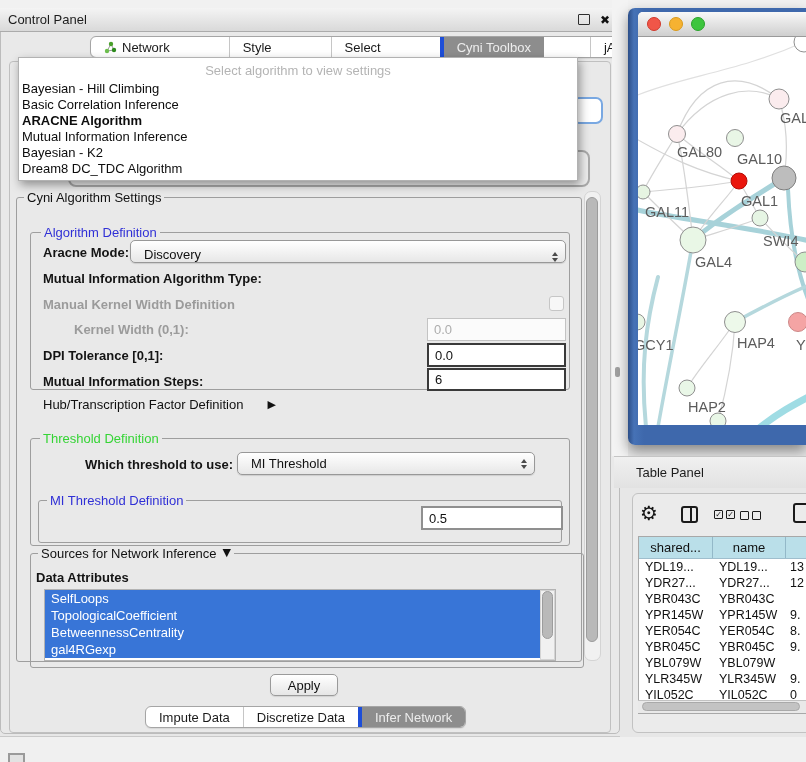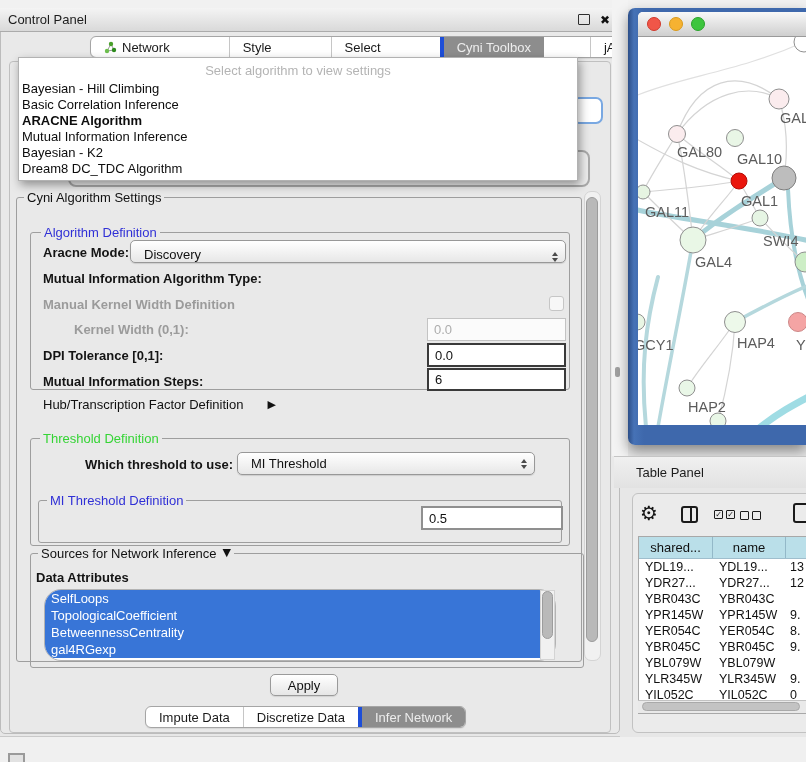--- a/index.html
+++ b/index.html
@@ -219,21 +219,21 @@
   <div class="abs tfield mid" style="left:421px;top:506px;width:142px;height:24px;">
     <span>0.5</span>
   </div>
 
   <div class="abs groupbox" style="left:30px;top:553px;width:554px;height:115px;"></div>
   <div class="abs legend" style="left:38px;top:546px;display:flex;align-items:flex-start;gap:6px;">
     <span>Sources for Network Inference</span>
     <span class="tri">▼</span>
   </div>
   <div class="abs blabel" style="left:36px;top:570px;">Data Attributes</div>
-  <div class="abs attr-list" style="left:44px;top:589px;width:512px;height:72px;border-radius:17px;">
+  <div class="abs attr-list" style="left:44px;top:589px;width:512px;height:72px;">
       <div class="attr-item">SelfLoops</div>
       <div class="attr-item">TopologicalCoefficient</div>
       <div class="attr-item">BetweennessCentrality</div>
       <div class="attr-item">gal4RGexp</div>
     </div>
   <div class="abs sb-track" style="left:540px;top:590px;width:15px;height:70px;border-radius:0;"></div>
   <div class="abs sb-thumb" style="left:542px;top:591px;width:11px;height:48px;"></div>
 
   <div class="abs push-btn" style="left:270px;top:674px;width:68px;">
     <span>Apply</span>

